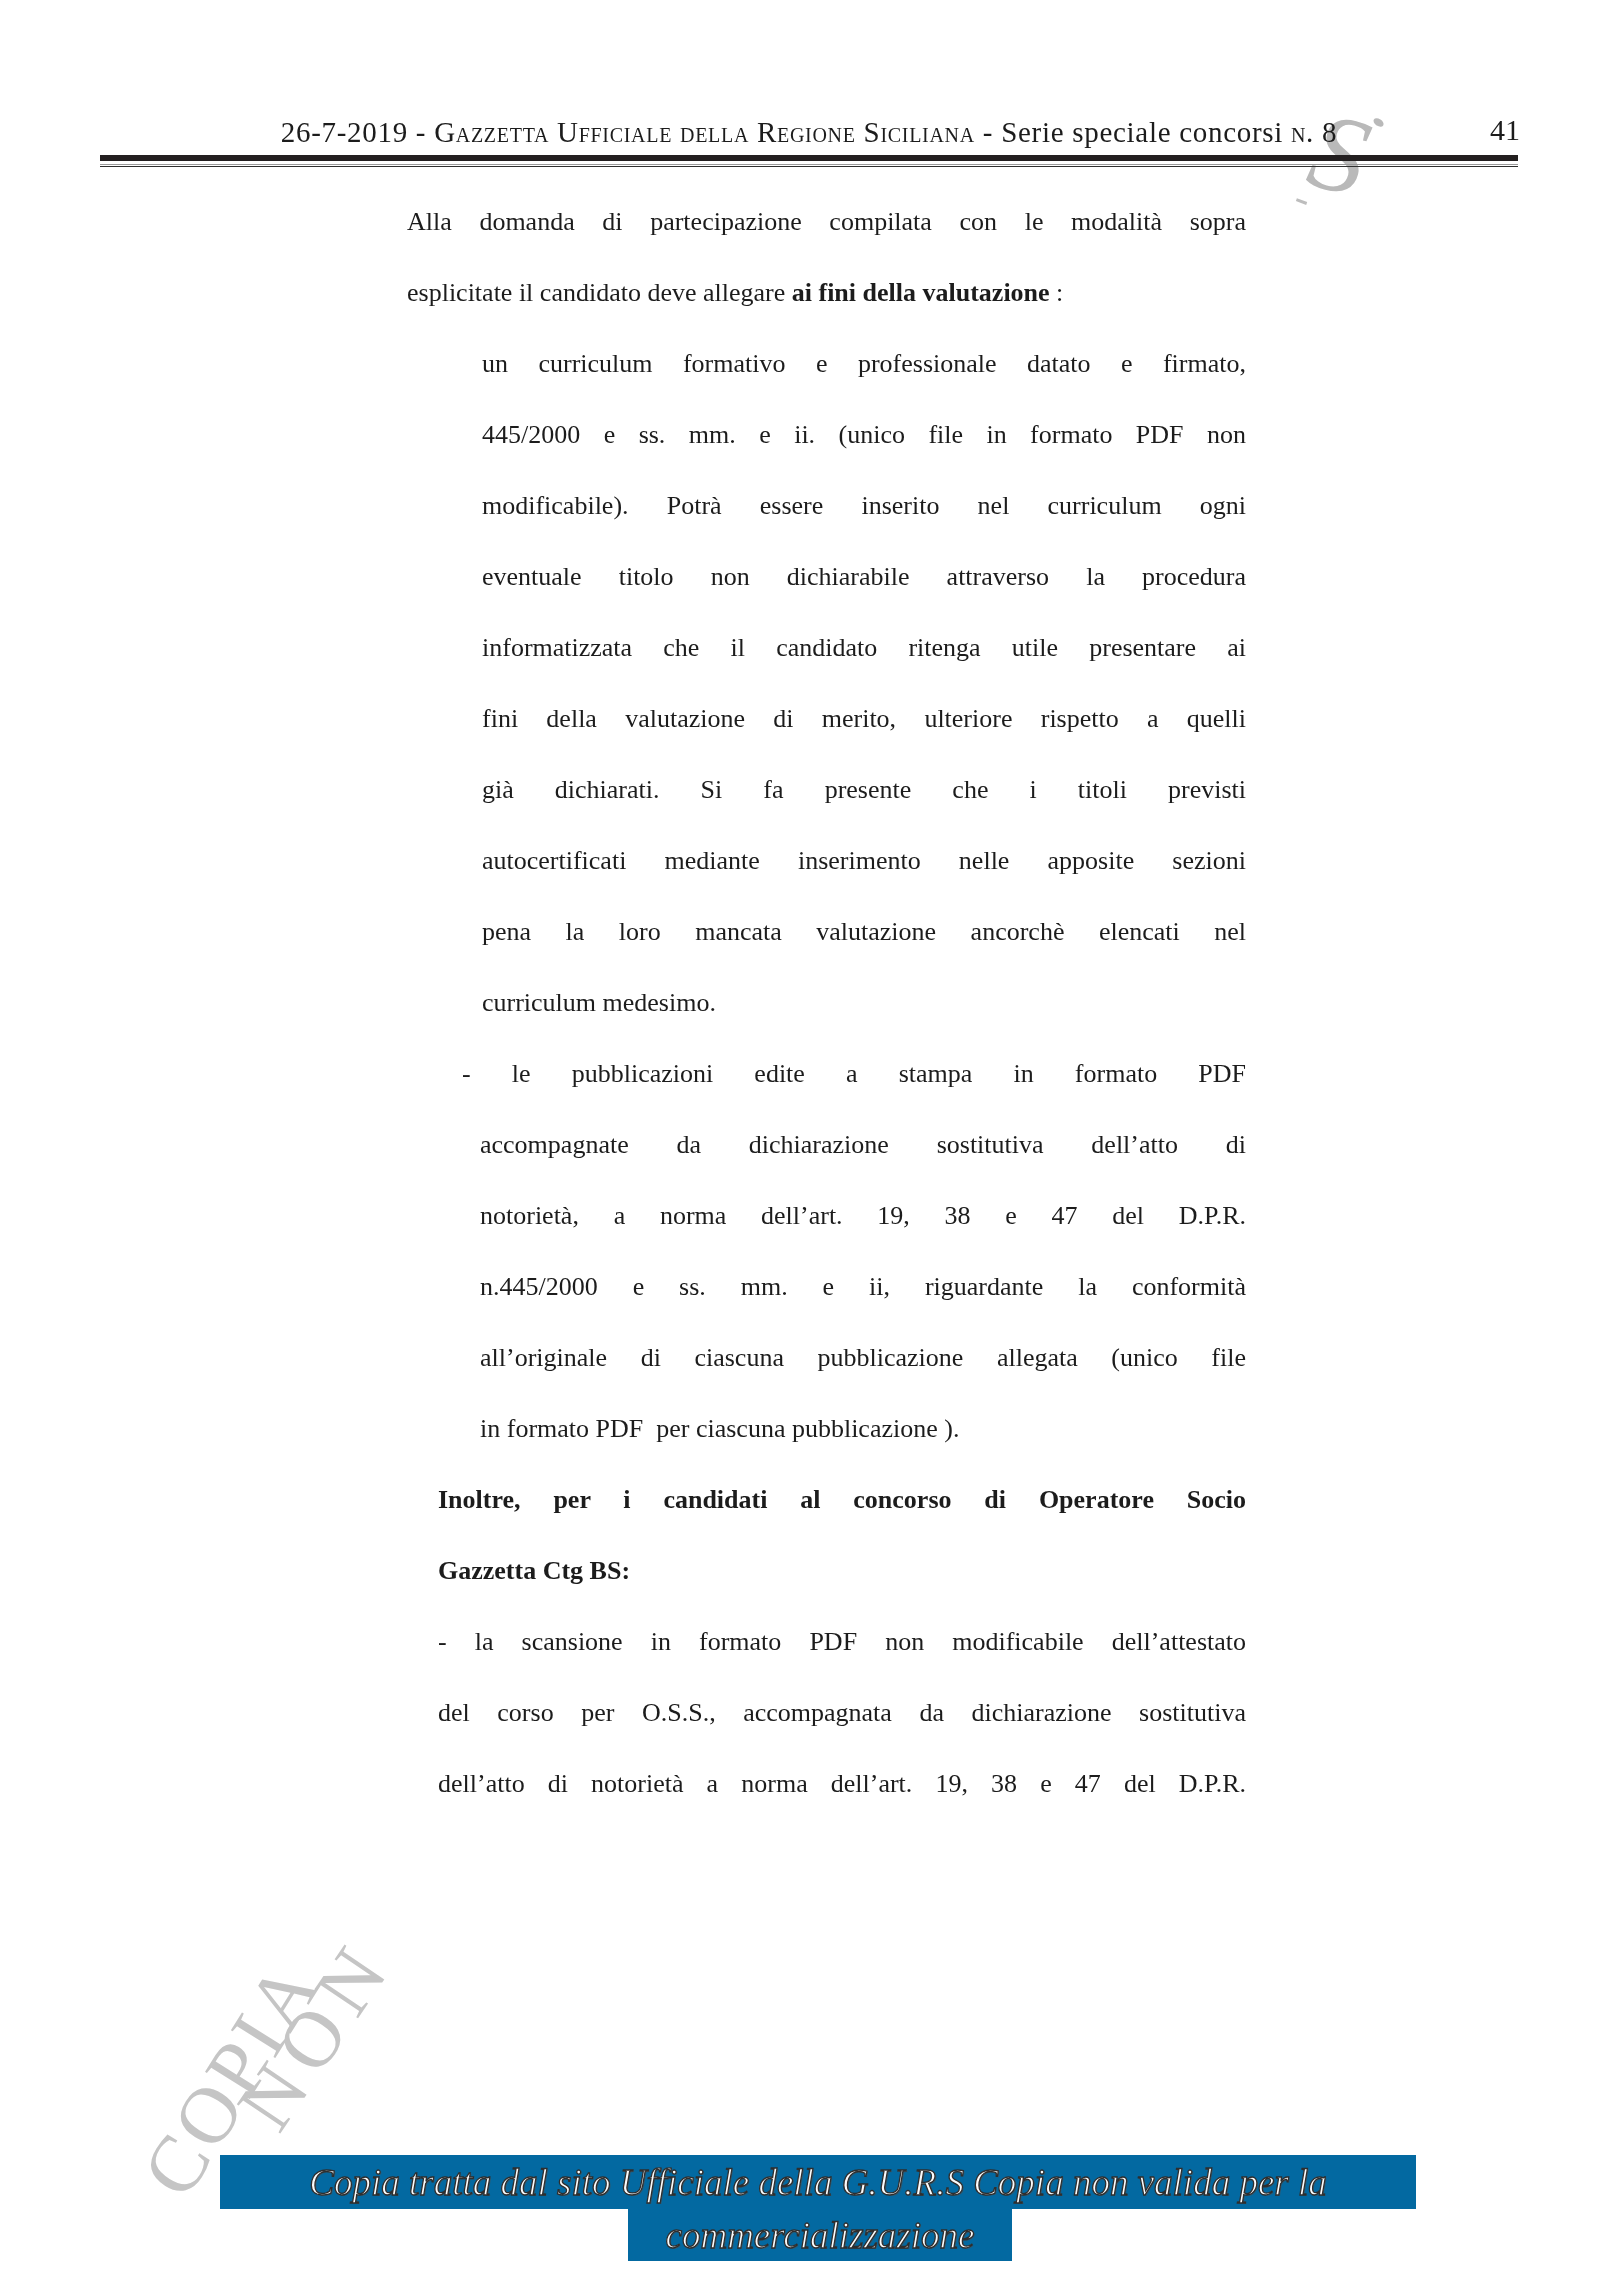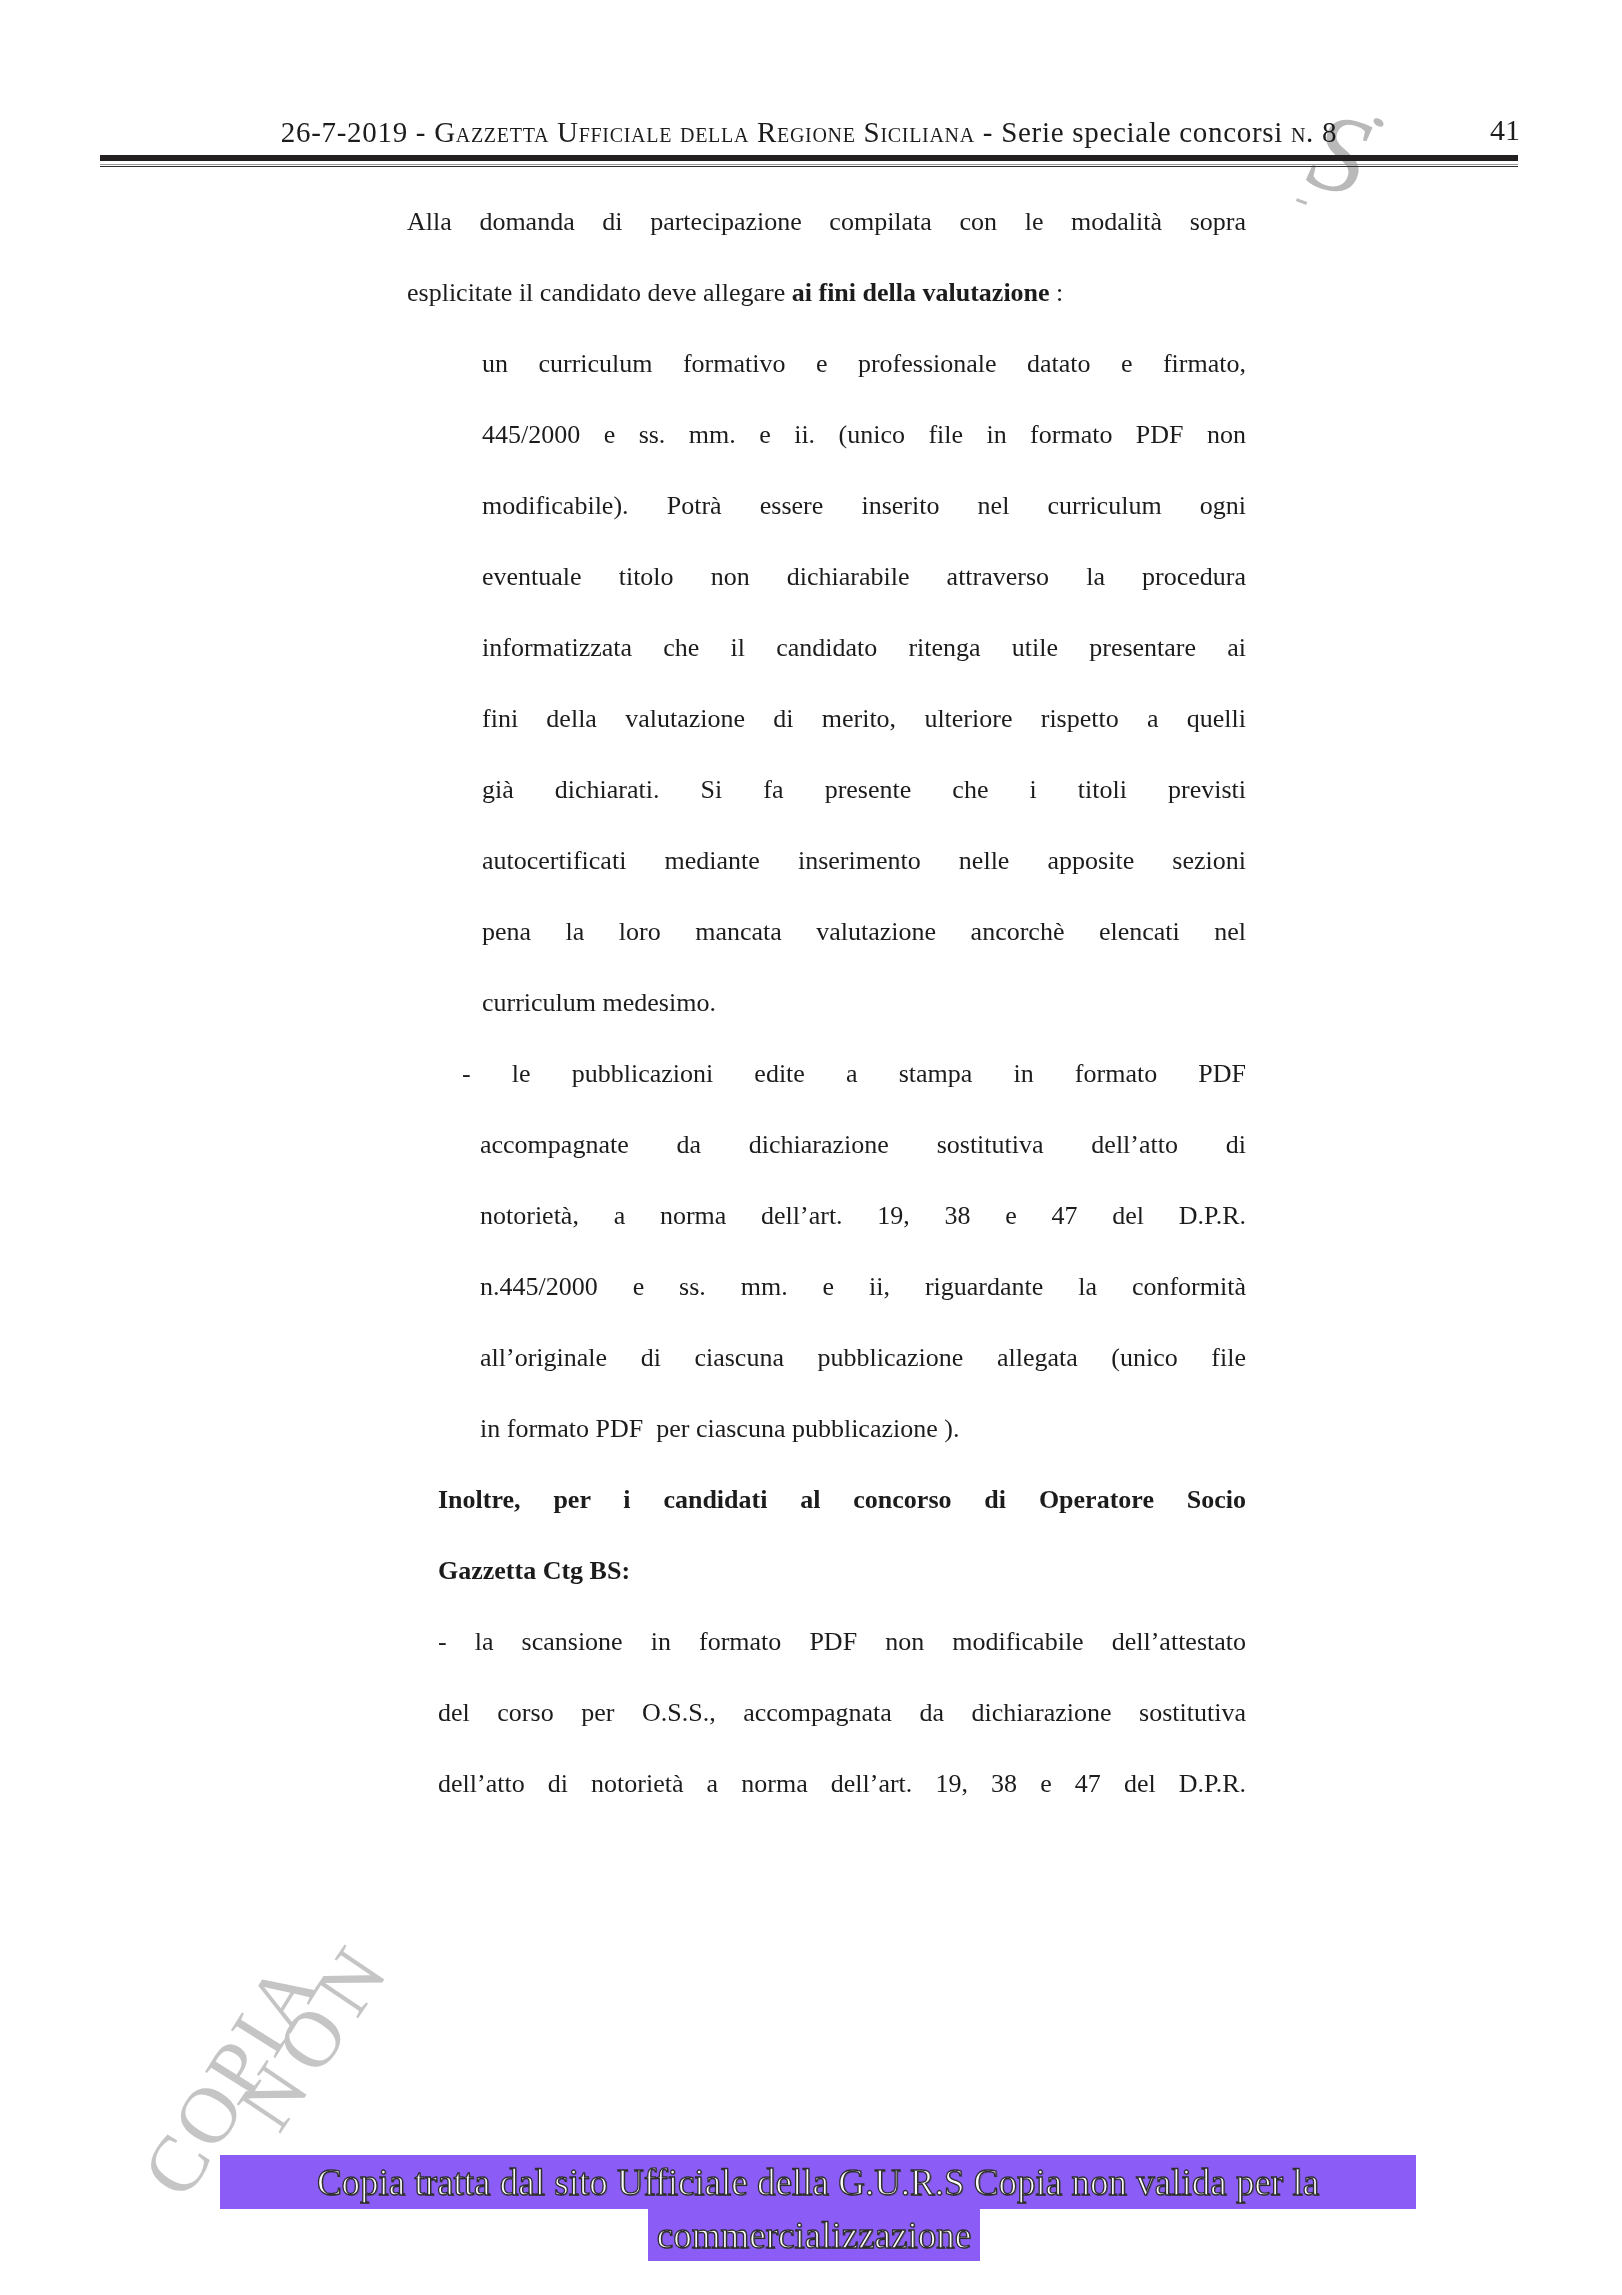--- a/index.html
+++ b/index.html
@@ -115,28 +115,29 @@
   .wm-non {
     left: 315px;
     top: 2034px;
     letter-spacing: 11.8px;
     transform: translate(-50%, -50%) rotate(-56deg);
   }
 
   
   .footer-box {
     position: absolute;
-    background: #8b5cf6;
+    background: #0369a1;
     display: flex;
     align-items: center;
     justify-content: center;
     z-index: 3;
+    font-style: italic;
   }
   .footer-box1 { left: 220px; top: 2155px; width: 1196px; height: 54px; }
-  .footer-box2 { left: 648px; top: 2209px; width: 332px; height: 52px; }
+  .footer-box2 { left: 628px; top: 2209px; width: 384px; height: 52px; }
   .outline-text {
     font-size: 37px;
     white-space: nowrap;
     color: #fbfbfb;
     -webkit-text-stroke: 1.3px #2e2e2e;
     text-shadow: 1.3px 1.3px 0 rgba(80,80,80,0.5);
     line-height: 1;
   }
 </style>
 </head>

